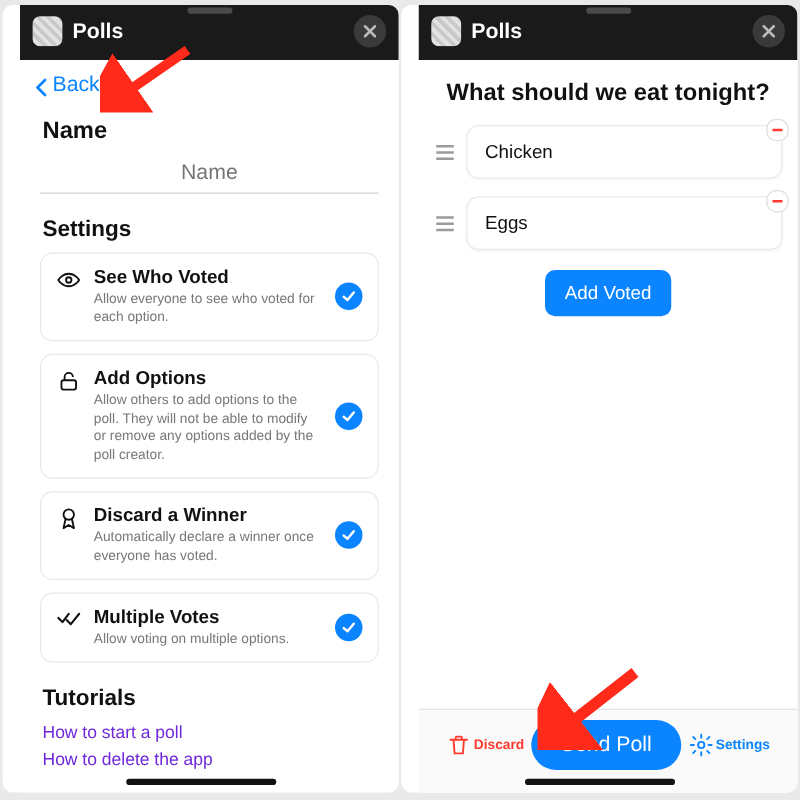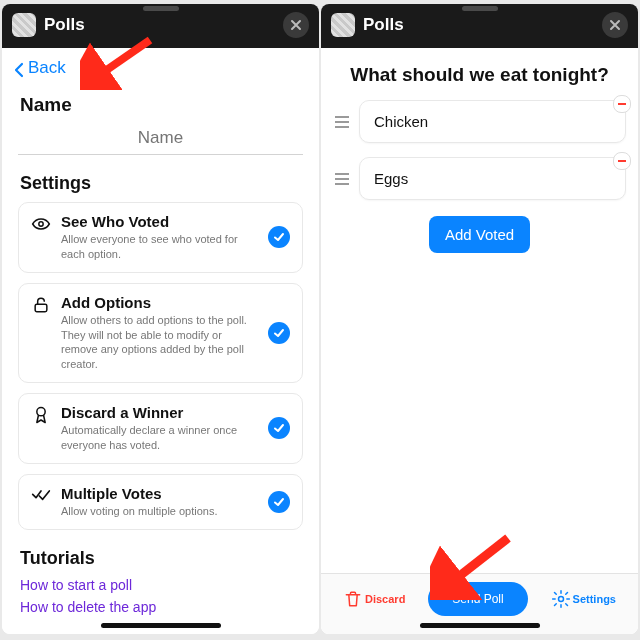--- a/index.html
+++ b/index.html
@@ -28,20 +28,21 @@
     padding:4px 2px;
     box-sizing:border-box;
   }
   .phone{
     width:356px;height:630px;
     background:var(--bg);
     border-radius:8px;
     display:flex;flex-direction:column;
     overflow:hidden;
     position:relative;
+    padding-left:14px;
   }
   
   .ext-header{
     background:var(--dark);
     color:#fff;
     display:flex;align-items:center;
     padding:8px 10px 10px 10px;
     position:relative;
   }
   .grabber{
@@ -123,21 +124,21 @@
   .bottom-bar{
     border-top:1px solid #e3e3e3;background:#fafafa;
     display:flex;align-items:center;justify-content:space-between;
     padding:8px 22px 18px 22px;
   }
   .bb-item{display:flex;flex-direction:row;align-items:center;font-size:11px;font-weight:600;gap:2px}
   .bb-discard{color:var(--red)}
   .bb-settings{color:var(--blue)}
   .send-pill{
     background:var(--blue);color:#fff;border:none;border-radius:22px;
-    padding:10px 24px;font-size:12px;font-weight:500;
+    padding:10px 24px;font-size:17px;font-weight:500;
   }
   
   .arrow{position:absolute;pointer-events:none}
   svg{display:block}
 </style>
 </head>
 <body>
 
 <div class="stage">
 

